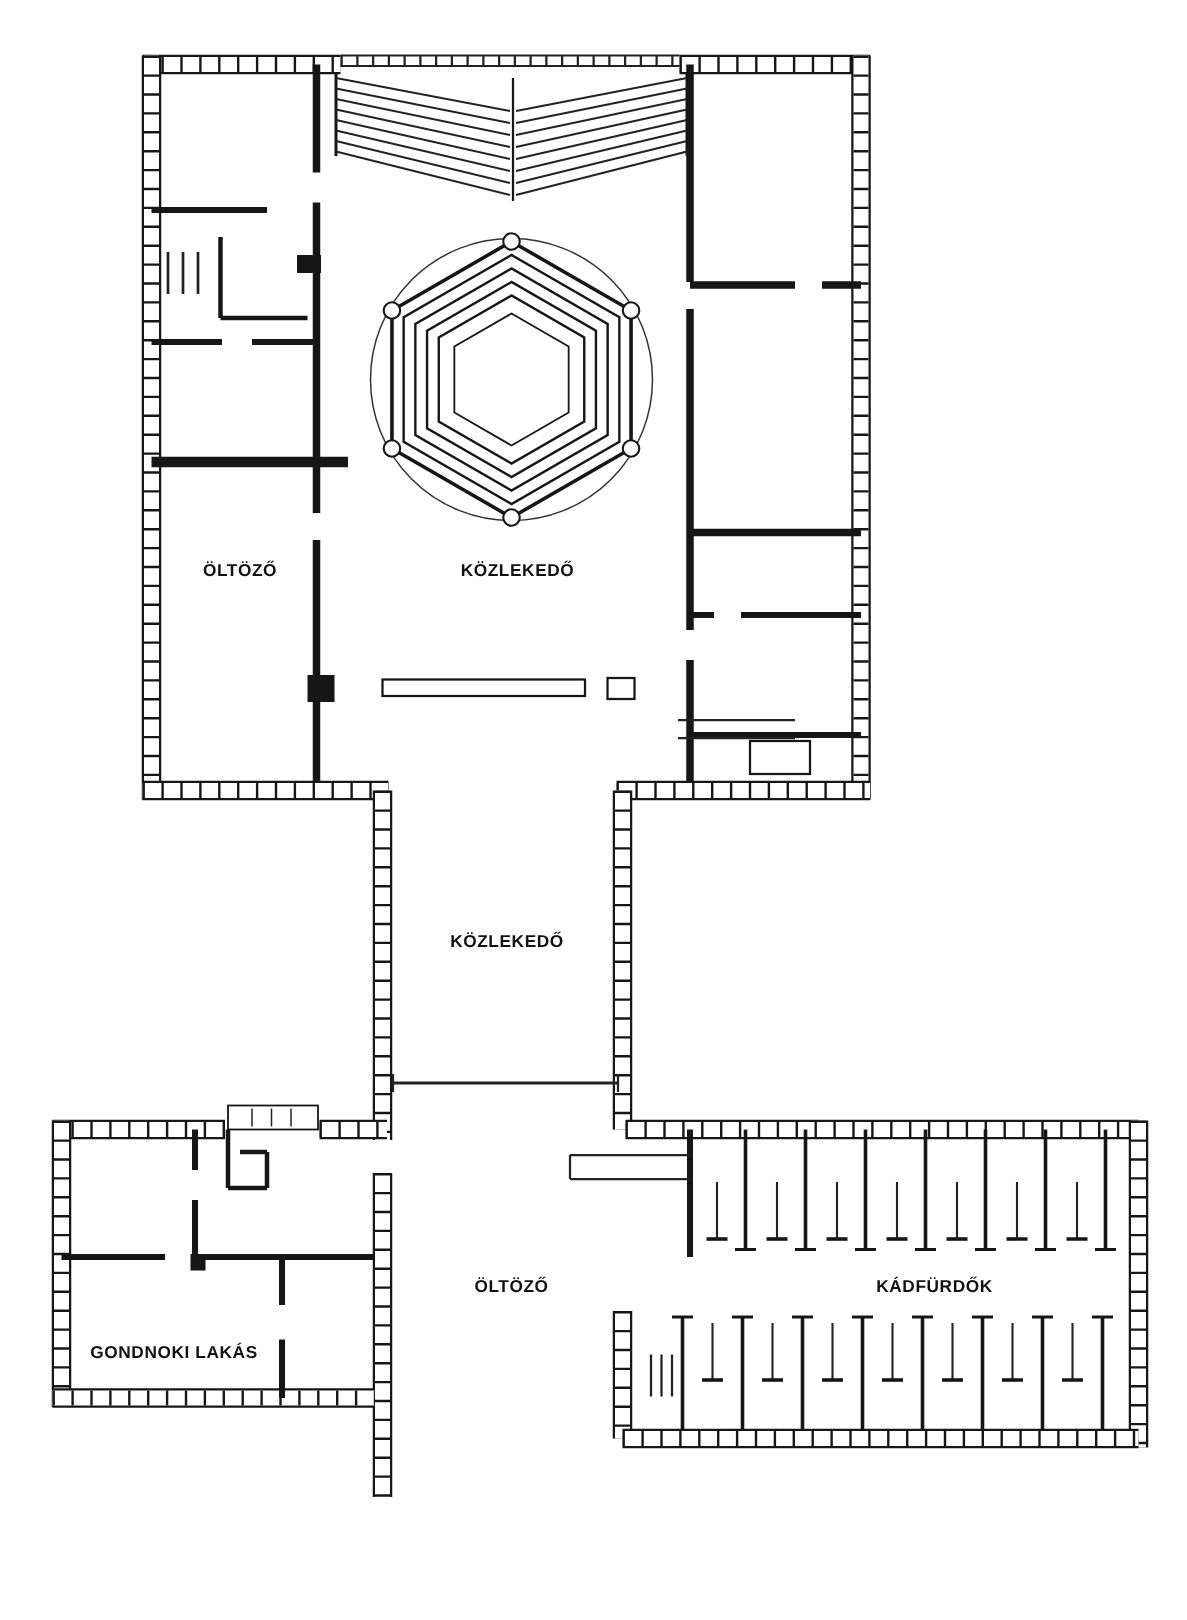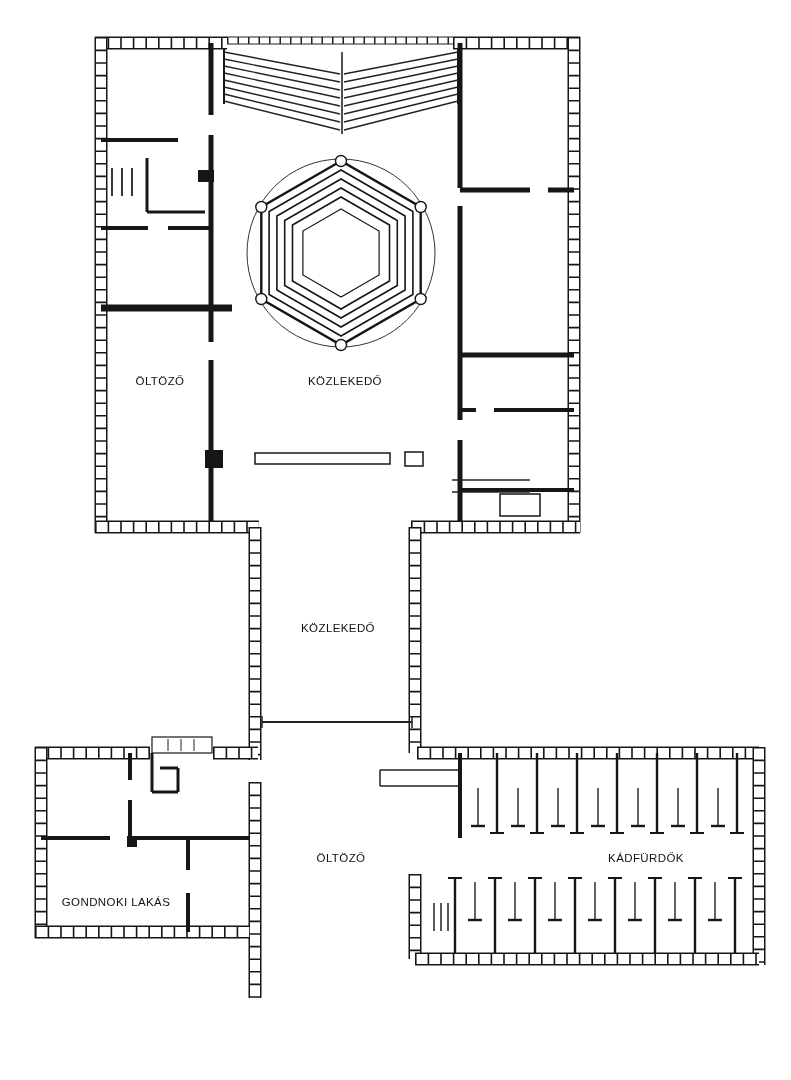--- a/index.html
+++ b/index.html
@@ -7,21 +7,21 @@
     position:relative;
     width:791px;height:1080px;
     background:#fff;
     font-family:"Liberation Sans",sans-serif;
     overflow:hidden;
   }
   #plan{position:absolute;left:0;top:0;}
   .room-label{
     position:absolute;
     transform:translate(-50%,-50%);
-    font-weight:400;
+    font-weight:700;
     font-size:11.5px;
     letter-spacing:.4px;
     color:#111;
     white-space:nowrap;
   }
   
   line.wo{stroke:#161616;stroke-width:13;}
   line.wi{stroke:#ffffff;stroke-width:10;}
   line.wt{stroke:#161616;stroke-width:10;stroke-dasharray:1.6 11;}
   line.sw{stroke:#161616;}
@@ -251,14 +251,14 @@
   <div class="room-label" style="left:160px;top:381px">ÖLTÖZŐ</div>
 
   <div class="room-label" style="left:345px;top:381px">KÖZLEKEDŐ</div>
 
   <div class="room-label" style="left:338px;top:628px">KÖZLEKEDŐ</div>
 
   <div class="room-label" style="left:116px;top:902px">GONDNOKI LAKÁS</div>
 
   <div class="room-label" style="left:341px;top:858px">ÖLTÖZŐ</div>
 
-  <div class="room-label" style="left:646px;top:858px">KÁDFÜRDŐK</div>
+  <div class="room-label" style="left:623px;top:858px">KÁDFÜRDŐK</div>
 </div>
 
 </body></html>

